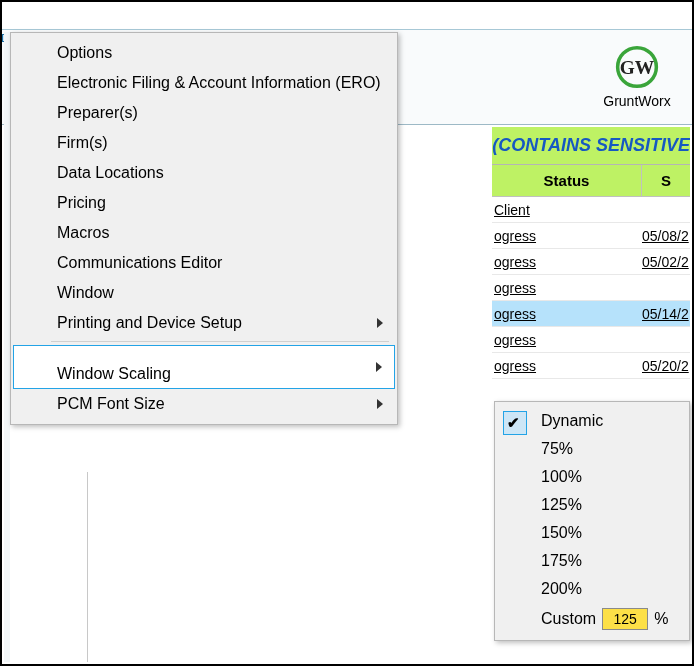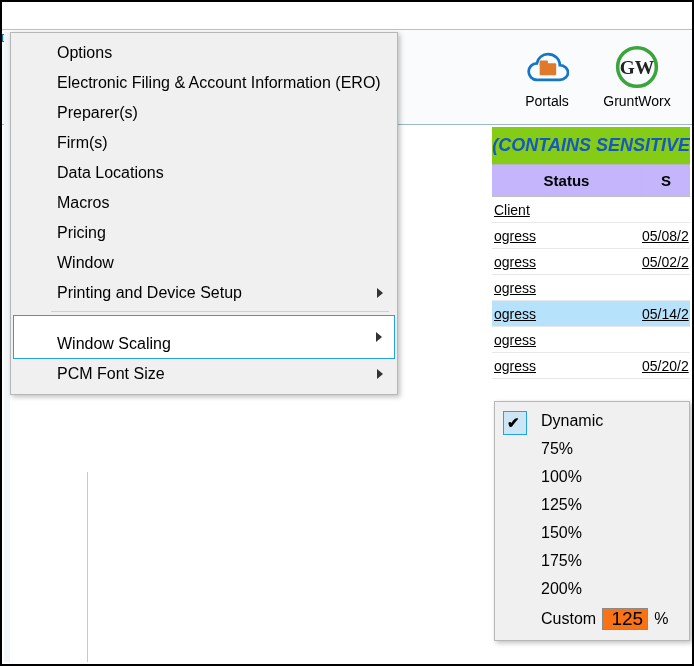--- a/index.html
+++ b/index.html
@@ -46,39 +46,39 @@
     display: flex;
     flex-direction: column;
     align-items: center;
     justify-content: center;
     gap: 4px;
     font-size: 14px;
   }
   .tool svg { width: 44px; height: 44px; }
   .content-header {
     height: 38px;
-    background: #84cc16;
+    background: #bef264;
     color: #1658c2;
     font-weight: 700;
     font-style: italic;
     font-size: 18px;
     display: flex;
     align-items: center;
     justify-content: flex-end;
     padding-right: 0;
     overflow: hidden;
     border-bottom: 1px solid #b5b5b5;
   }
   .grid {
     position: relative;
   }
   .grid-header {
     display: flex;
     height: 32px;
-    background: #c4b5fd;
+    background: #bef264;
     border-bottom: 1px solid #c0c0c0;
     font-weight: 600;
     font-size: 15px;
   }
   .grid-header .col-status { flex: 0 0 150px; border-right: 1px solid #c0c0c0; display:flex; align-items:center; justify-content:center; }
   .grid-header .col-date { flex: 1; display:flex; align-items:center; justify-content:center; }
   .grid-row {
     display: flex;
     height: 26px;
     align-items: center;
@@ -165,23 +165,23 @@
     left: 10px;
     top: 7px;
     font-size: 15px;
     font-weight: bold;
     z-index: 1;
   }
   .custom-input {
     width: 46px;
     height: 22px;
     border: 1px solid #8a8a8a;
-    background: #f97316;
-    font-size: 19px;
-    text-align: right;
+    background: #fde047;
+    font-size: 14px;
+    text-align: center;
     padding: 1px 4px;
   }
 
   .left-gutter {
     position: absolute;
     left: 2px;
     top: 30px;
     bottom: 2px;
     width: 6px;
     background: #f2f6f8;
@@ -211,28 +211,20 @@
 
 <div class="left-gutter"></div>
 
 <div class="menubar">
   <div class="menubar-item active">Setup</div>
   <div class="menubar-item">Help</div>
 </div>
 
 <div class="toolbar">
   <div class="tool">
-    <svg viewBox="0 0 48 48">
-      <path d="M38 22c0-7-6-12-13-12-6 0-11 4-12 10-5 0-9 4-9 9s4 9 9 9h25c5 0 9-4 9-8s-4-8-9-8z" fill="none" stroke="#1576c9" stroke-width="3"></path>
-      <rect x="16" y="20" width="18" height="13" rx="1" fill="#e07a2a"></rect>
-      <rect x="16" y="17" width="9" height="5" rx="1" fill="#e07a2a"></rect>
-    </svg>
-    <span>Portals</span>
-  </div>
-  <div class="tool">
     <svg viewBox="0 0 50 50">
       <circle cx="25" cy="25" r="22" fill="none" stroke="#3aa53a" stroke-width="4"></circle>
       <text x="25" y="33" font-size="22" font-weight="700" text-anchor="middle" fill="#222" font-family="Segoe UI">GW</text>
     </svg>
     <span>GruntWorx</span>
   </div>
 </div>
 
 <div class="right-pane">
   <div class="content-header">
@@ -277,22 +269,23 @@
 </div>
 
 <div class="body-white"></div>
 
 <div class="dropdown">
   <div class="dd-item">Options</div>
   <div class="dd-item">Electronic Filing &amp; Account Information (ERO)</div>
   <div class="dd-item">Preparer(s)</div>
   <div class="dd-item">Firm(s)</div>
   <div class="dd-item">Data Locations</div>
+  <div class="dd-item">Pricing</div>
   <div class="dd-item">Macros</div>
-  <div class="dd-item">Pricing</div>
+  <div class="dd-item">Communications Editor</div>
   <div class="dd-item">Window</div>
   <div class="dd-item">
     <span>Printing and Device Setup</span>
     <span class="dd-arrow"></span>
   </div>
   <div class="dd-sep"></div>
   <div class="dd-item highlight">
     <span>Window Scaling</span>
     <span class="dd-arrow"></span>
   </div>

